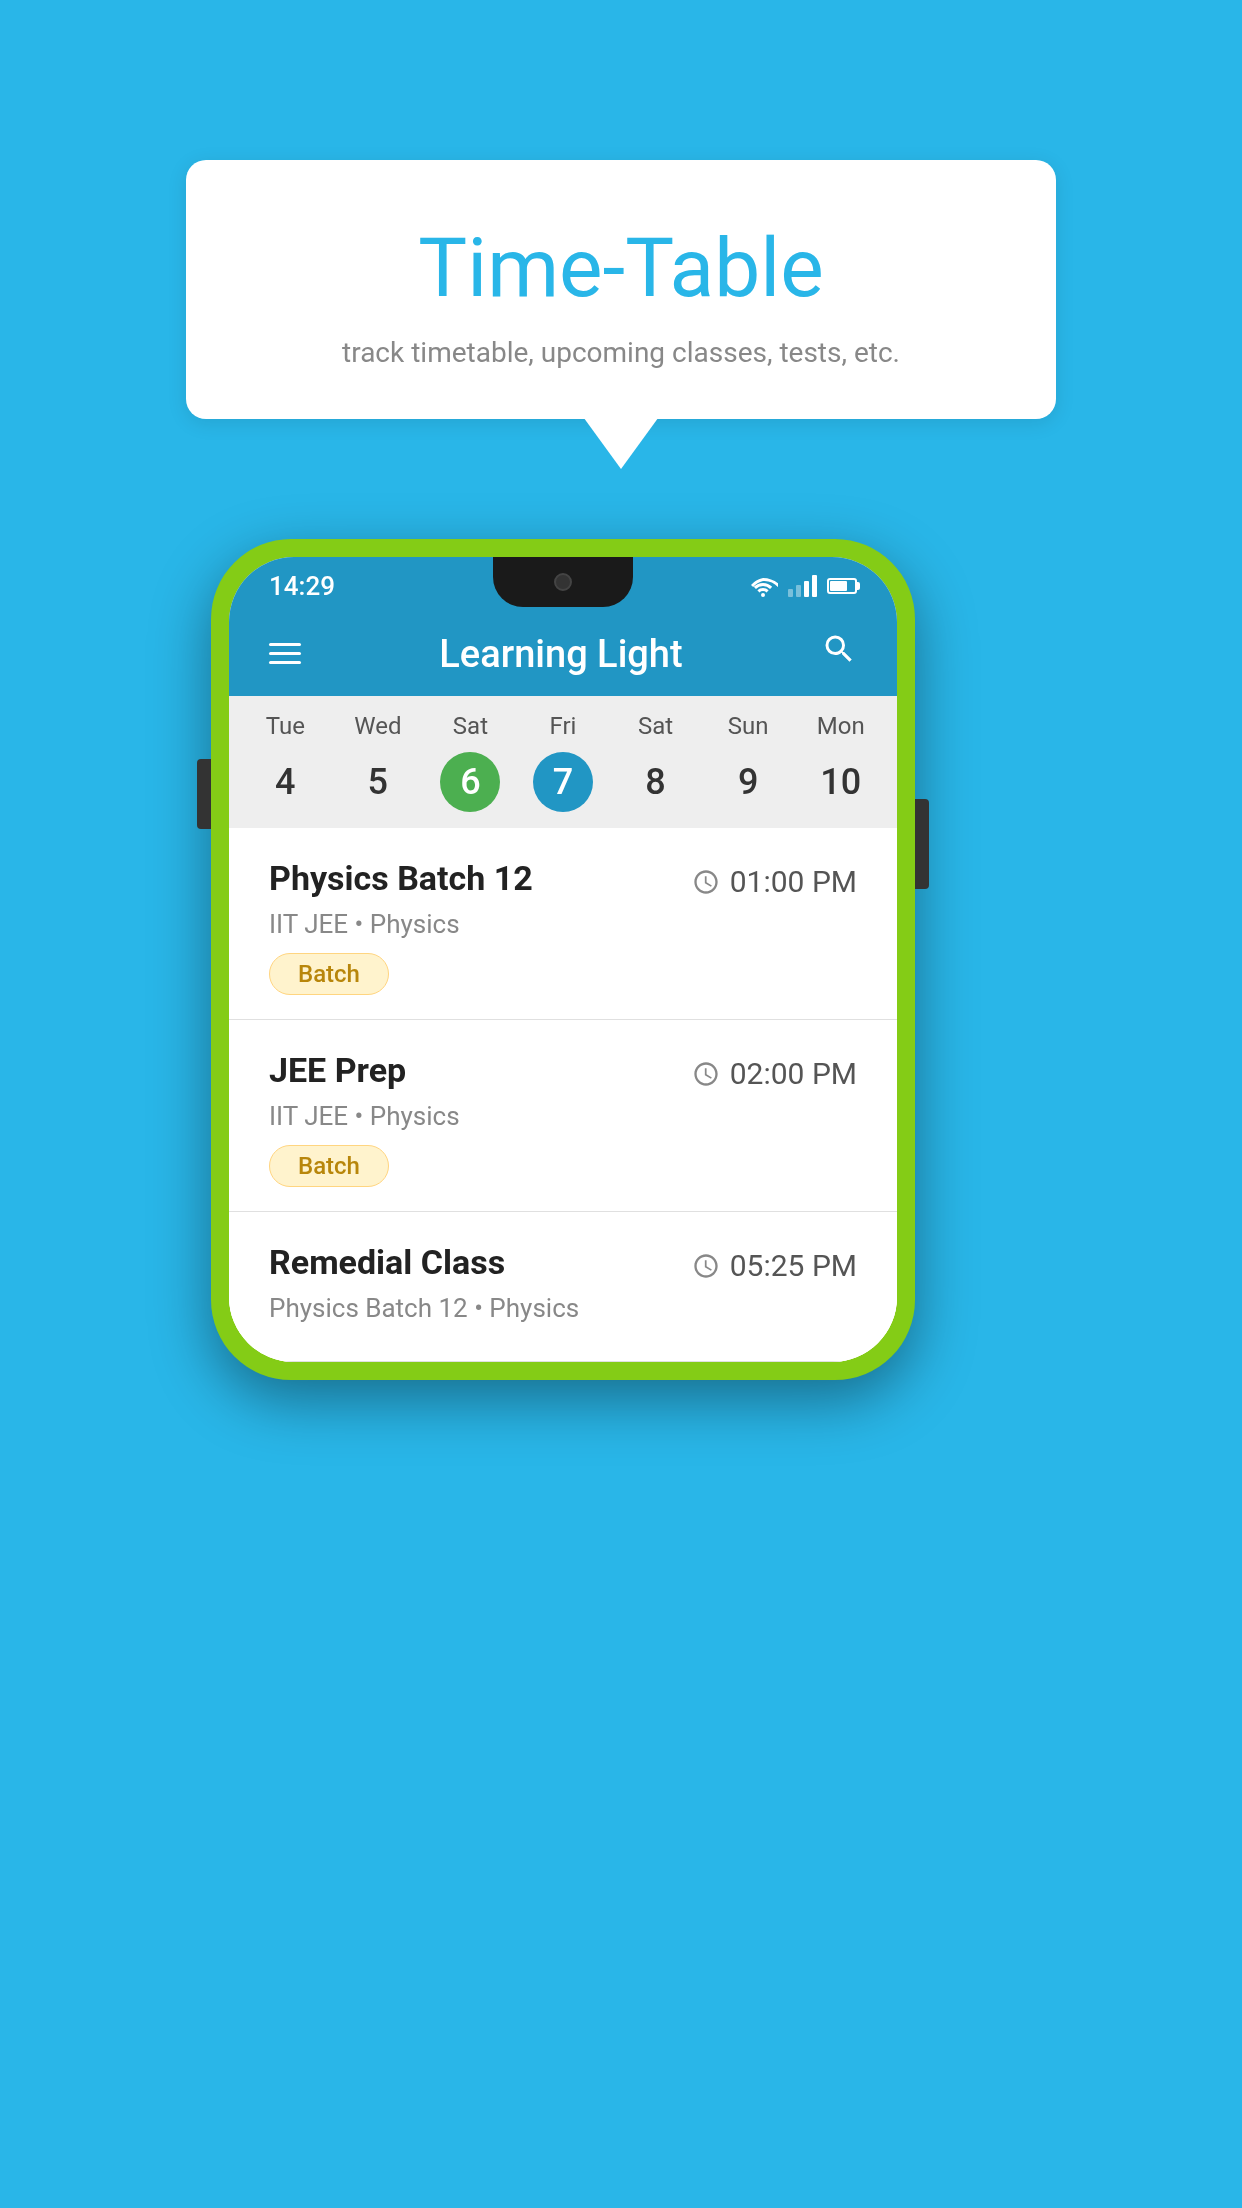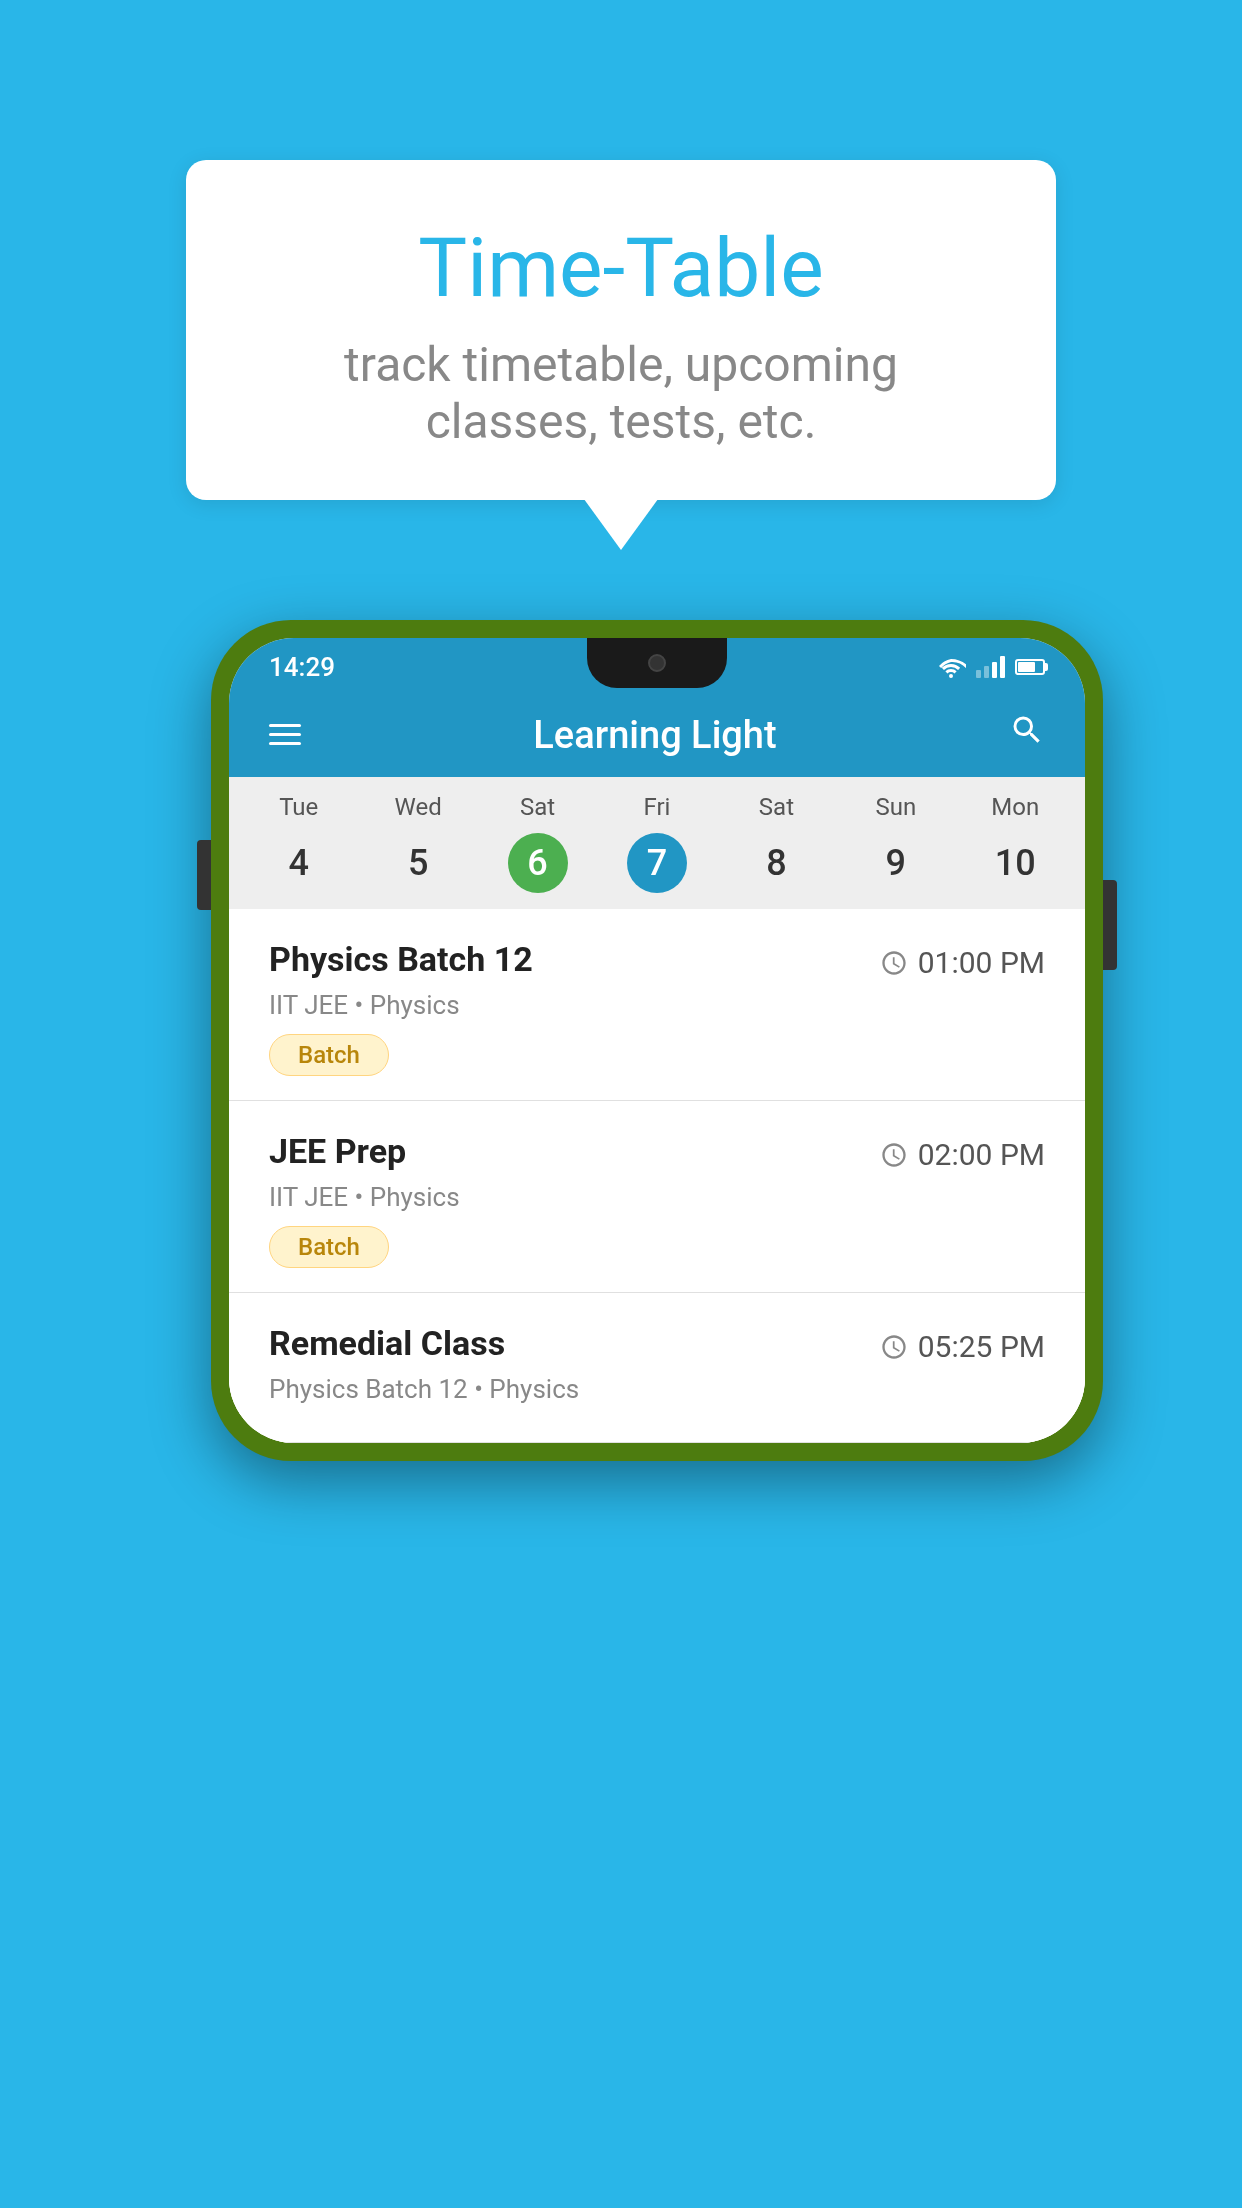--- a/index.html
+++ b/index.html
@@ -41,37 +41,37 @@
     }
 
     .tooltip-title {
       font-size: 82px;
       color: #29b6e8;
       font-weight: 400;
       margin-bottom: 20px;
     }
 
     .tooltip-subtitle {
-      font-size: 48px;
+      font-size: 28px;
       color: #888;
       font-weight: 400;
     }
 
     
     .phone-container {
       margin-top: 120px;
       position: relative;
       width: 820px;
     }
 
     .phone-outer {
-      background: #4d7c0f;
+      background: #84cc16;
       border-radius: 80px;
       padding: 18px;
-      width: 892px;
+      width: 704px;
       position: relative;
       box-shadow: 0 20px 60px rgba(0,0,0,0.4);
     }
 
     
     .phone-outer::before {
       content: '';
       position: absolute;
       left: -14px;
       top: 220px;

